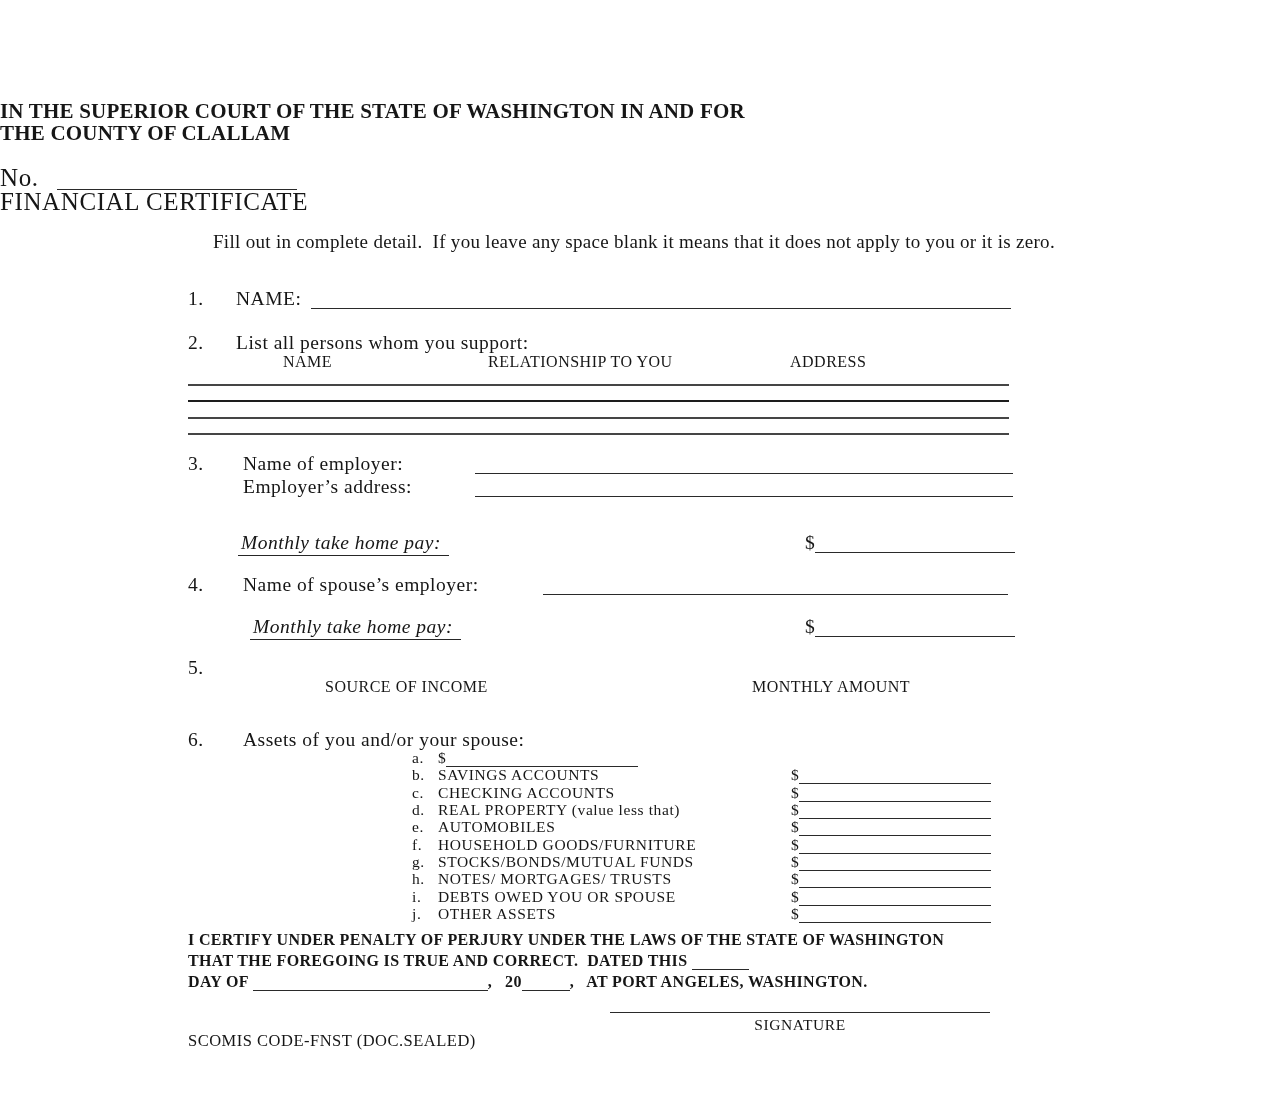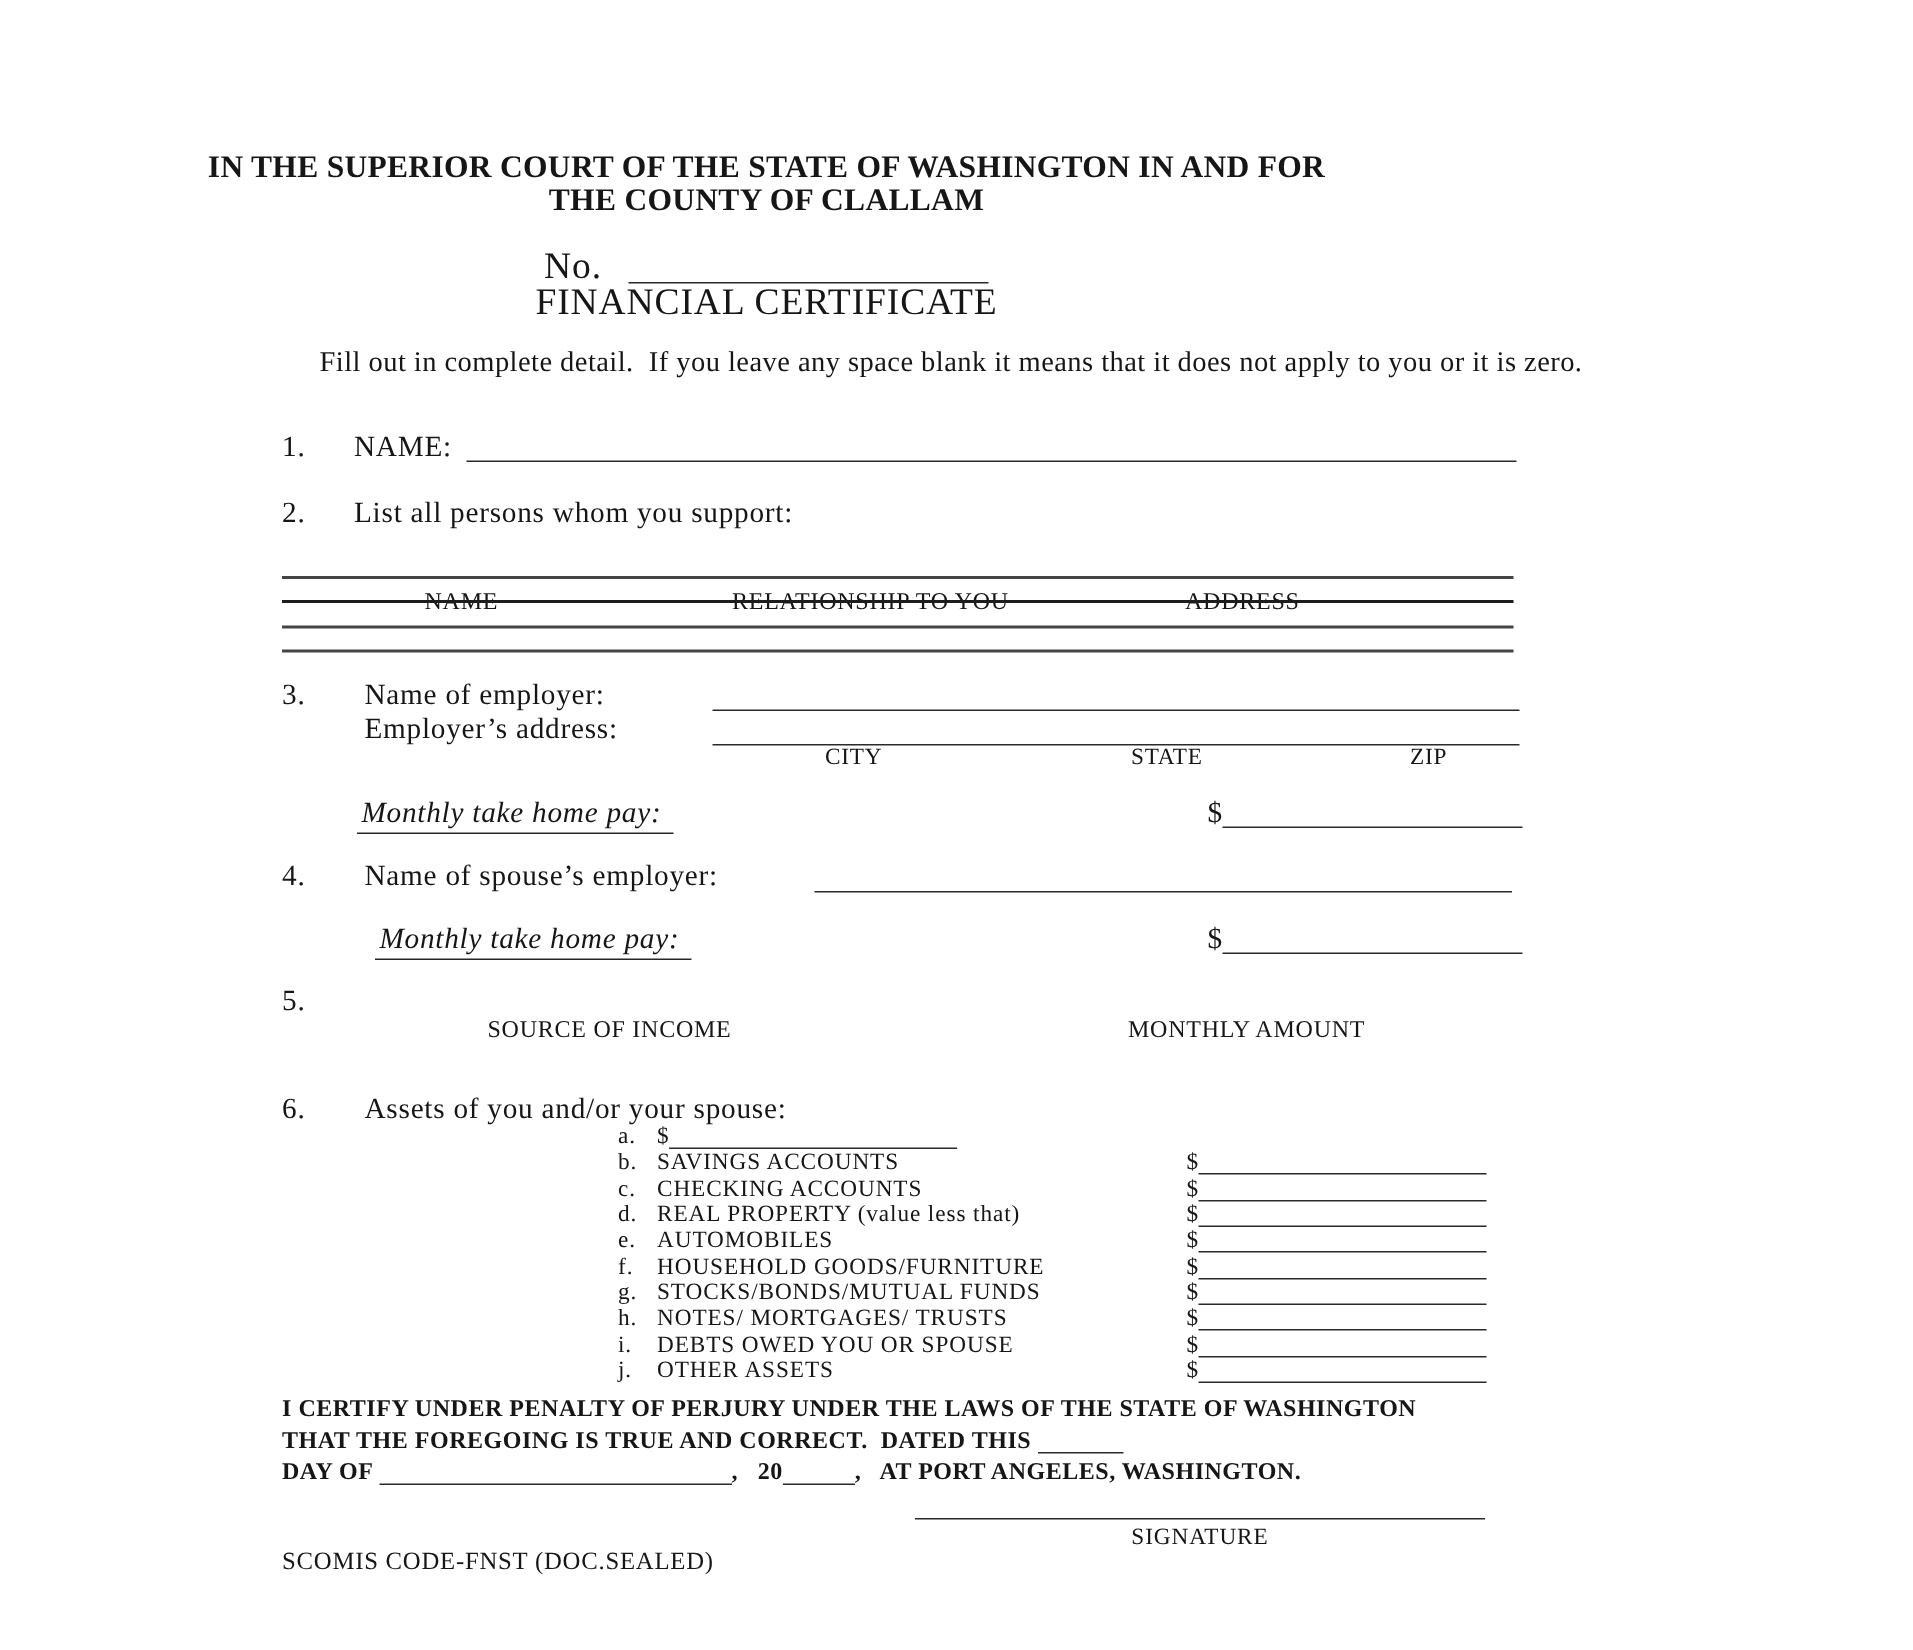--- a/index.html
+++ b/index.html
@@ -6,21 +6,21 @@
   .page {
     position: relative;
     width: 1275px;
     height: 1100px;
     background: #ffffff;
     color: #161616;
     font-family: "Liberation Serif", "DejaVu Serif", serif;
     overflow: hidden;
   }
   .abs { position: absolute; }
-  .center { left: 0; width: 1022px; text-align: center; }
+  .center { left: 0; width: 1022px; }
   .title-line { font-weight: bold; font-size: 21px; letter-spacing: 0.2px; }
   .doc-title { font-size: 25px; letter-spacing: 0.6px; }
   .body-line { font-size: 19.5px; letter-spacing: 0.5px; white-space: pre; height: 26px; }
   .instructions {
     font-size: 19px; letter-spacing: 0.3px; line-height: 28px;
     white-space: pre-wrap; width: 912px;
   }
   .num { display: inline-block; width: 48px; }
   .num-abs { position: absolute; left: 0; top: 0; }
   .lbl-abs { position: absolute; left: 55px; top: 0; white-space: pre; }
@@ -63,43 +63,38 @@
   <div class="abs center title-line" style="top:121px;">THE COUNTY OF CLALLAM</div>
 
   <div class="abs center doc-title" style="top:164px;"><span>No.</span><span class="blank" style="width:240px;margin-left:18px;"></span></div>
   <div class="abs center doc-title" style="top:188px;">FINANCIAL CERTIFICATE</div>
 
   <div class="abs instructions" style="top:228px;left:188px;margin-left:25px;">Fill out in complete detail.  If you leave any space blank it means that it does not apply to you or it is zero.</div>
 
   <div class="abs body-line" style="top:288px;left:188px;"><span class="num">1.</span><span>NAME:</span><span class="blank" style="width:700px;margin-left:10px;"></span></div>
 
   <div class="abs body-line" style="top:332px;left:188px;"><span class="num">2.</span><span>List all persons whom you support:</span></div>
-  <div class="abs" style="top:353px;left:0;width:1264px;height:20px;margin-top:40px;">
+  <div class="abs" style="top:353px;left:0;width:1264px;height:20px;">
     <span class="abs colhead" style="left:283px;">NAME</span>
     <span class="abs colhead" style="left:488px;">RELATIONSHIP TO YOU</span>
     <span class="abs colhead" style="left:790px;">ADDRESS</span>
   </div>
   <div class="hline" style="top:384px;"></div>
   <div class="hline hline-dark" style="top:400px;"></div>
   <div class="hline" style="top:417px;"></div>
   <div class="hline" style="top:433px;"></div>
 
   <div class="abs body-line" style="top:453px;left:188px;width:830px;">
     <span class="num-abs">3.</span>
     <span class="lbl-abs">Name of employer:</span>
     <span class="ablank" style="left:287px;width:538px;"></span>
   </div>
   <div class="abs body-line" style="top:476px;left:188px;width:830px;">
     <span class="lbl-abs">Employer’s address:</span>
     <span class="ablank" style="left:287px;width:538px;"></span>
-  </div>
-  <div class="abs" style="top:496px;left:0;width:1275px;height:20px;">
-    <span class="abs smallhead" style="left:550px;">CITY</span>
-    <span class="abs smallhead" style="left:754px;">STATE</span>
-    <span class="abs smallhead" style="left:940px;">ZIP</span>
   </div>
   <div class="abs" style="top:532px;left:238px;width:790px;height:26px;">
     <span class="pay-label">Monthly take home pay:</span>
     <span class="abs body-line" style="left:567px;top:0;"><span>$</span><span class="blank" style="width:200px;"></span></span>
   </div>
 
   <div class="abs body-line" style="top:574px;left:188px;width:830px;">
     <span class="num-abs">4.</span>
     <span class="lbl-abs">Name of spouse’s employer:</span>
     <span class="ablank" style="left:355px;width:465px;"></span>

